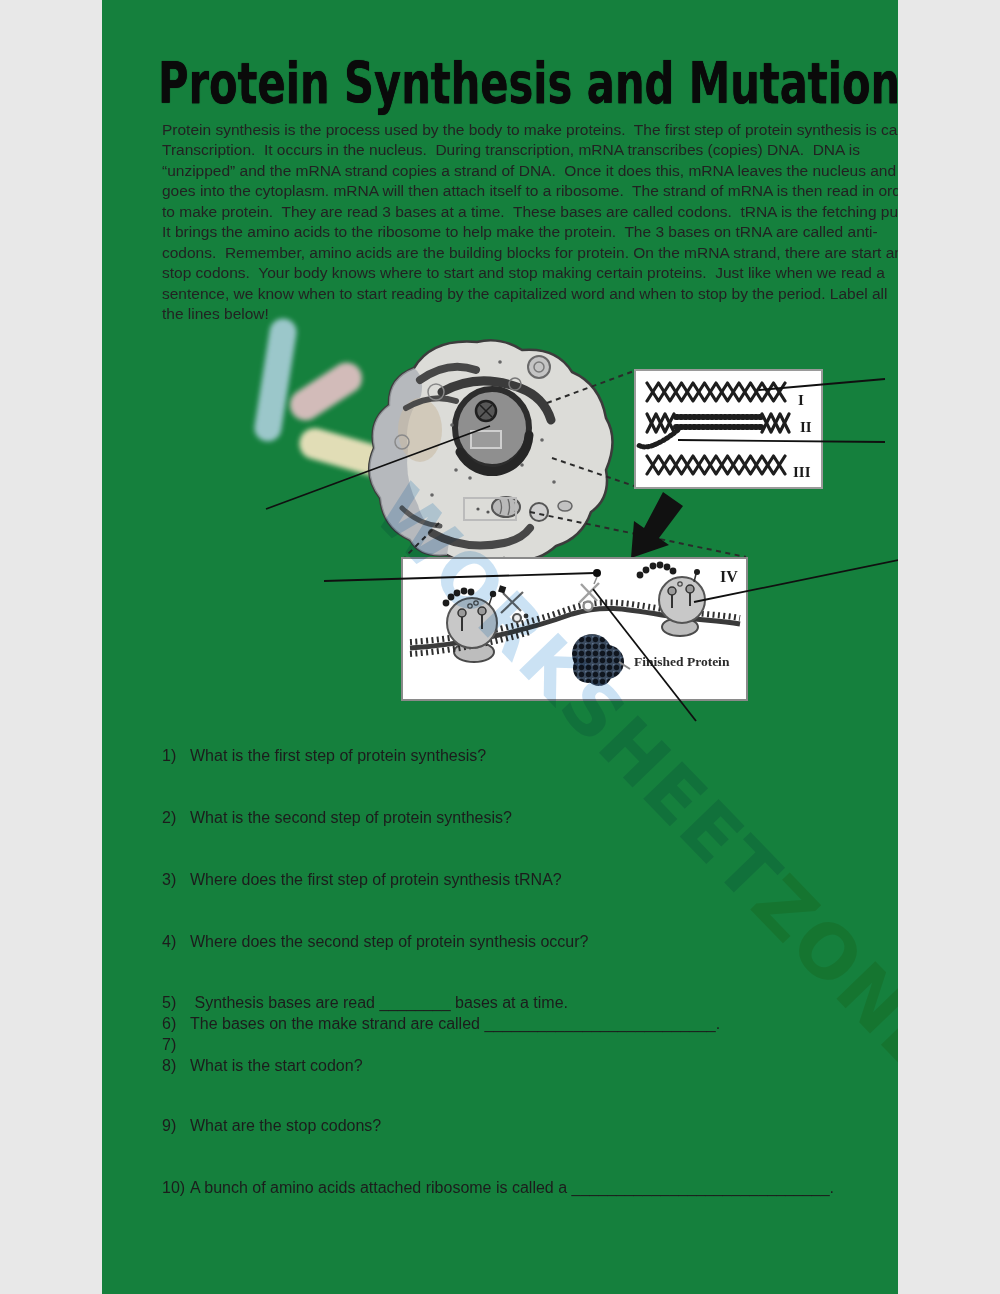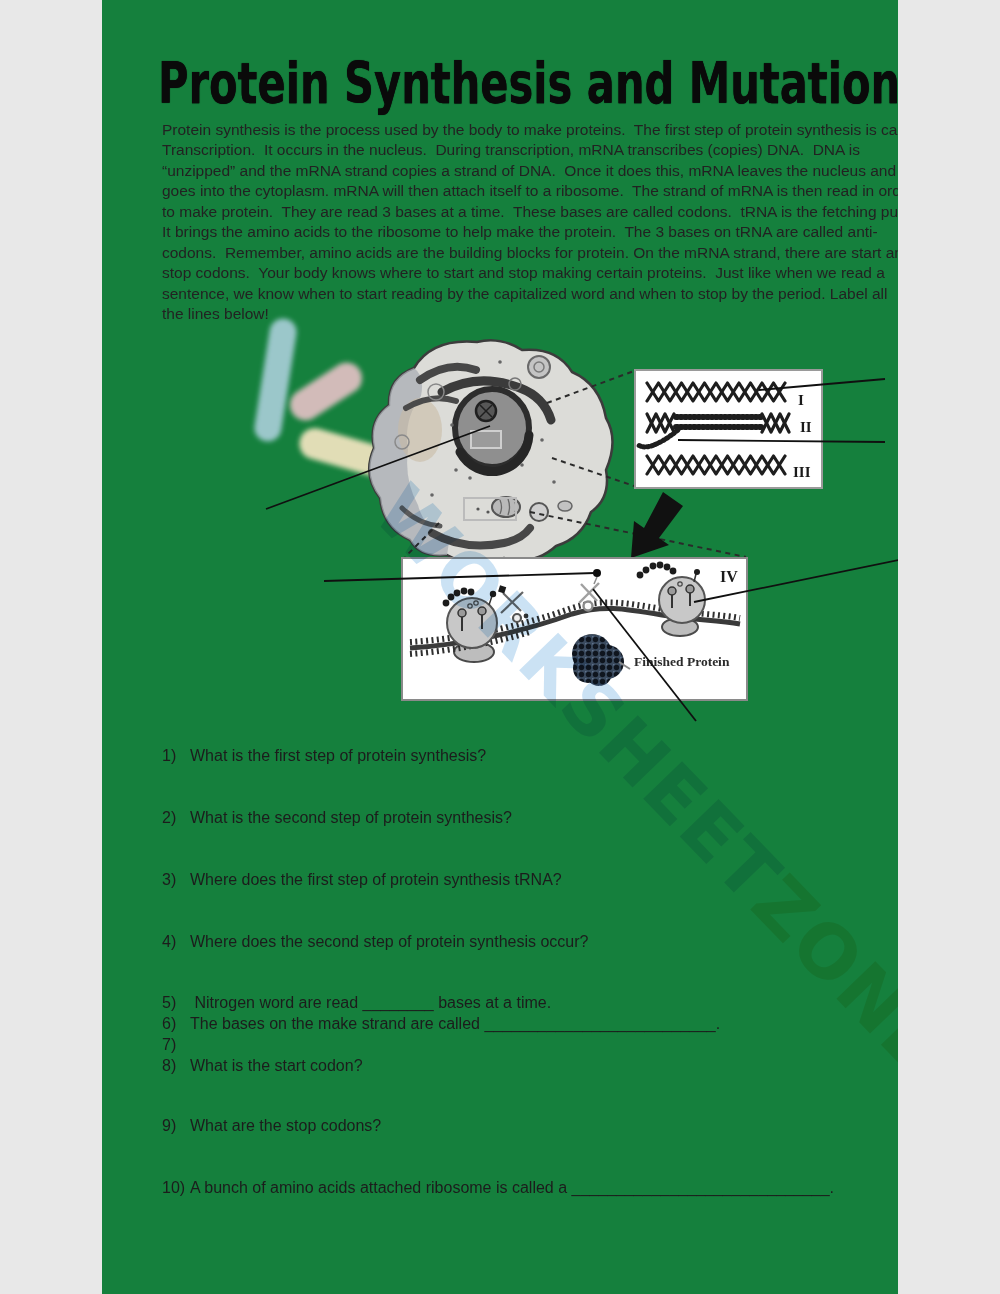--- a/index.html
+++ b/index.html
@@ -259,21 +259,21 @@
   <div class="q-row" id="q3">
     <span class="q-num">3)</span>
     <span class="q-text">Where does the first step of protein synthesis tRNA?</span>
   </div>
   <div class="q-row" id="q4">
     <span class="q-num">4)</span>
     <span class="q-text">Where does the second step of protein synthesis occur?</span>
   </div>
   <div class="q-row" id="q5">
     <span class="q-num">5)</span>
-    <span class="q-text"> Nitrogen word are read ________ bases at a time.</span>
+    <span class="q-text"> Synthesis bases are read ________ bases at a time.</span>
   </div>
   <div class="q-row" id="q6">
     <span class="q-num">6)</span>
     <span class="q-text">The bases on the make strand are called __________________________.</span>
   </div>
   <div class="q-row" id="q7">
     <span class="q-num">7)</span>
   </div>
   <div class="q-row" id="q8">
     <span class="q-num">8)</span>

